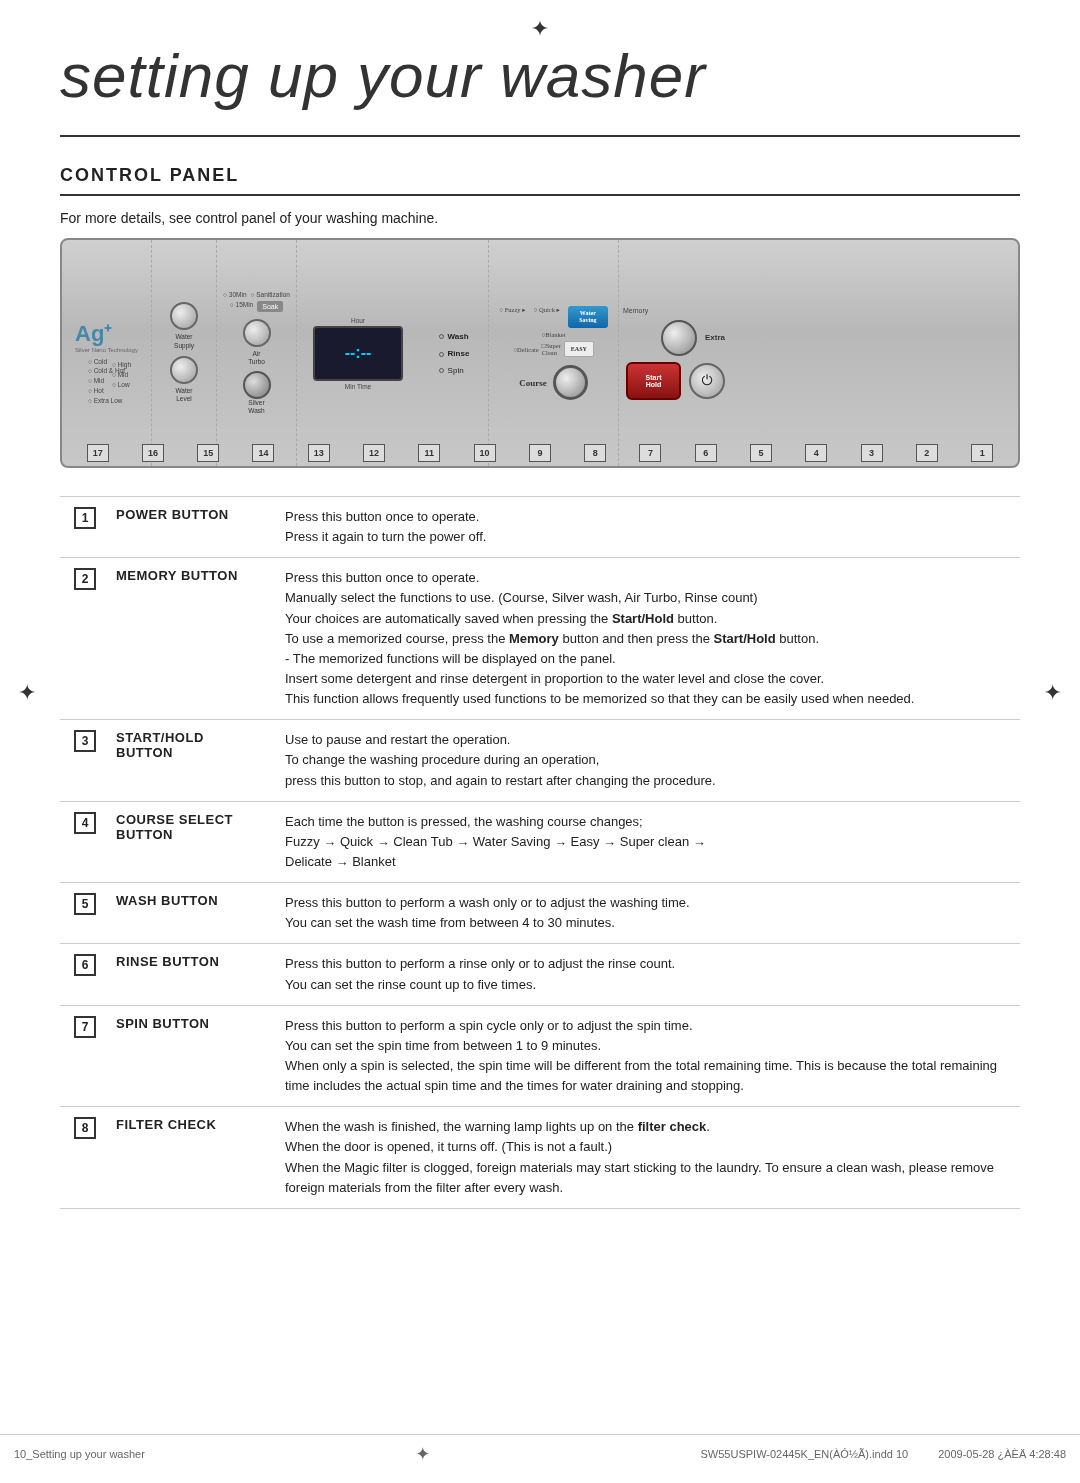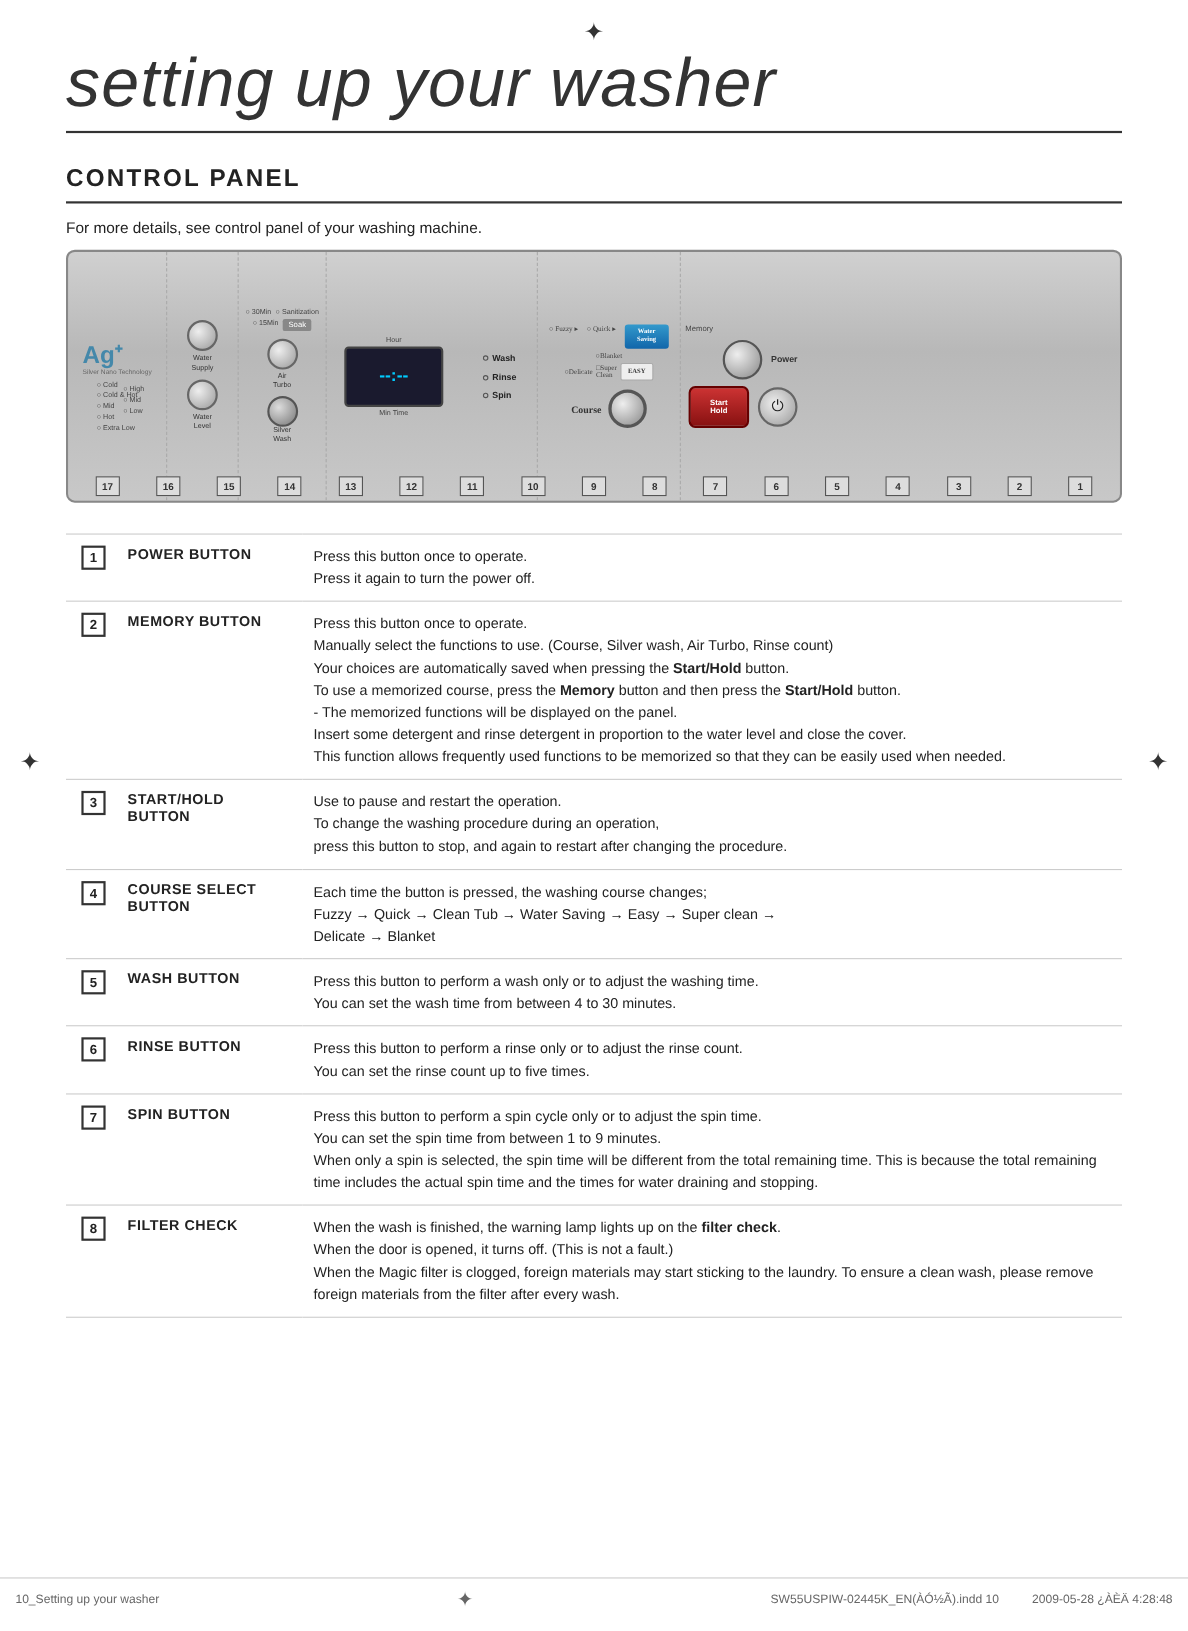--- a/index.html
+++ b/index.html
@@ -15,27 +15,27 @@
       width: 1080px;
       min-height: 1483px;
       padding: 40px 60px 60px 60px;
       position: relative;
     }
     .page-title {
       font-size: 62px;
       font-weight: 300;
       color: #333;
       border-bottom: 2px solid #333;
-      padding-bottom: 8px;
+      padding-bottom: 24px;
       margin-bottom: 28px;
       letter-spacing: 1px;
       font-style: italic;
     }
     .section-title {
-      font-size: 22px;
+      font-size: 18px;
       font-weight: 900;
       letter-spacing: 2px;
       text-transform: uppercase;
       border-bottom: 2px solid #333;
       padding-bottom: 8px;
       margin-bottom: 14px;
     }
     .subtitle {
       font-size: 14px;
       margin-bottom: 12px;
@@ -313,21 +313,21 @@
           <div style="display:flex;align-items:center;gap:3px;">
             <div class="dot-indicator"></div>
             <div style="font-size:8px;font-weight:bold;">Wash</div>
           </div>
           <div style="display:flex;align-items:flex-end;gap:3px;">
             <div class="dot-indicator"></div>
             <div style="font-size:8px;font-weight:bold;">Rinse</div>
           </div>
           <div style="display:flex;align-items:center;gap:3px;">
             <div class="dot-indicator"></div>
-            <div style="font-size:8px;font-weight:bold;">Spin</div>
+            <div style="font-size:8px;font-weight:normal;">Spin</div>
           </div>
         </div>
       </div>
 
       <div class="panel-section" style="width:130px;min-width:130px;font-family:Liberation Serif, serif;">
         <div style="font-size:6.5px;color:#444;margin-bottom:3px;display:flex;gap:8px;">
           <span>○ Fuzzy ▸</span>
           <span>○ Quick ▸</span>
           <div class="water-saving-btn">Water<br>Saving</div>
         </div>
@@ -343,21 +343,21 @@
           <div style="font-size:9px;font-weight:bold;color:#333;">Course</div>
           <div style="width:35px;height:35px;border-radius:50%;background:radial-gradient(circle at 35% 35%,#eee,#888);border:3px solid #555;"></div>
         </div>
       </div>
 
       <div class="panel-section" style="width:110px;min-width:110px;border-right:none;">
         <div style="display:flex;flex-direction:column;align-items:flex-end;gap:6px;width:100%;">
           <div style="font-size:7px;color:#444;align-self:flex-start;">Memory</div>
           <div style="display:flex;gap:8px;align-items:center;">
             <div style="width:36px;height:36px;border-radius:50%;background:radial-gradient(circle at 35% 35%,#eee,#888);border:2px solid #555;"></div>
-            <div style="font-size:8px;font-weight:bold;color:#333;">Power</div>
+            <div style="font-size:8px;font-weight:bold;color:#333;">Extra</div>
           </div>
           <div style="display:flex;gap:8px;align-items:center;">
             <div class="start-hold-btn">
               <span>Start</span>
               <span>Hold</span>
             </div>
             <div class="power-btn">⏻</div>
           </div>
         </div>
       </div>

